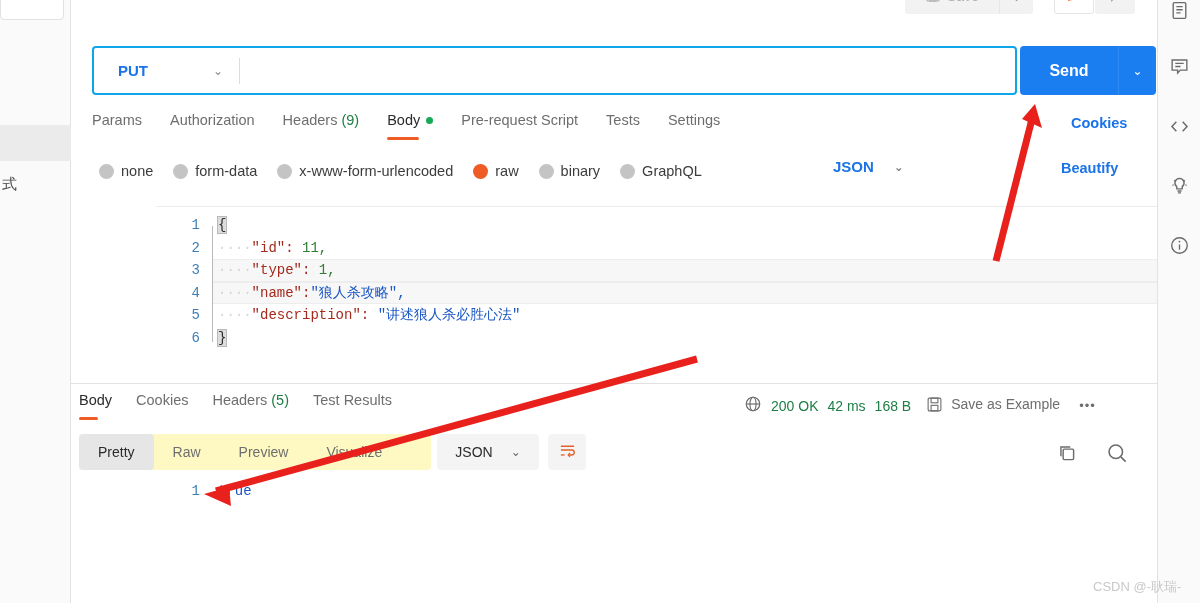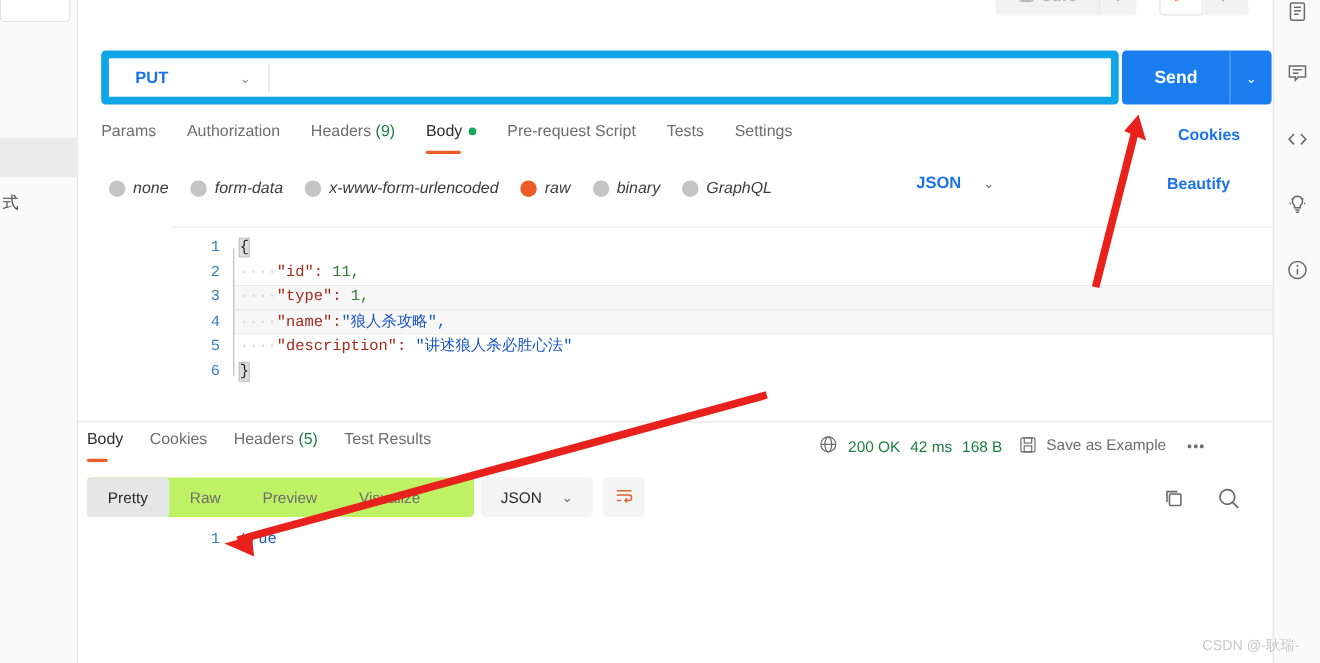--- a/index.html
+++ b/index.html
@@ -99,21 +99,21 @@
   }
   #comment-btn {
     position: absolute; left: 1024px; top: -22px; width: 40px; height: 36px;
     background: #f2f2f2; border-radius: 3px;
     display: flex; align-items: center; justify-content: center; color: #9a9a9a;
   }
 
   
   #url-row {
     position: absolute; left: 21px; top: 46px; width: 925px; height: 49px;
-    border: 7px solid #0ea5e9; border-radius: 4px; background: #fff;
+    border: 2px solid #0ea5e9; border-radius: 4px; background: #fff;
     display: flex; align-items: center;
   }
   #method-select {
     width: 145px; height: 47px; display: flex; align-items: center;
     padding-left: 24px; justify-content: space-between; padding-right: 16px;
   }
   #method-label { color: #1a73e8; font-size: 15px; font-weight: bold; }
   #method-caret { color: #8b8b8b; font-size: 12px; }
   #url-divider { width: 1px; height: 26px; background: #dcdcdc; }
   #url-input {
@@ -155,21 +155,21 @@
     color: #1a73e8; font-weight: bold;
   }
   #beautify-link {
     position: absolute; left: 990px; top: 160px; font-size: 14.5px;
     color: #1a73e8; font-weight: bold;
   }
 
   
   #body-types {
     position: absolute; left: 28px; top: 158px; height: 26px;
-    display: flex; gap: 20px; font-style: italic;
+    display: flex; gap: 20px;
   }
   .btype { display: flex; align-items: center; gap: 7px; font-size: 14.5px; color: #3c3c3c; }
   .btype .radio {
     width: 15px; height: 15px; border-radius: 50%; background: #c4c4c4;
   }
   .btype.sel .radio { background: #ef5b25; }
   #json-select {
     position: absolute; left: 762px; top: 158px; display: flex; align-items: center; gap: 20px;
     color: #1a73e8; font-size: 15px; font-weight: bold;
   }
@@ -229,21 +229,21 @@
     display: flex; align-items: center; gap: 9px; font-size: 14px;
   }
   #res-status .globe { color: #6b6b6b; }
   #res-status .stat { color: #1d7d44; }
   #res-status .savex { color: #6e6e6e; display: flex; gap: 8px; margin-left: 6px; }
   #res-status .dots3 { color: #6e6e6e; letter-spacing: 1px; margin-left: 10px; font-size: 13px; }
 
   
   #res-viewbar {
     position: absolute; left: 8px; top: 434px; width: 352px; height: 36px;
-    background: #bef264; border-radius: 4px; display: flex; align-items: center;
+    background: #fef9c3; border-radius: 4px; display: flex; align-items: center;
   }
   .vtab {
     height: 36px; display: flex; align-items: center; padding: 0 19px;
     font-size: 14px; color: #6e6e6e; border-radius: 4px;
   }
   .vtab.active { background: #e6e6e6; color: #2b2b2b; }
   #res-format {
     position: absolute; left: 366px; top: 434px; width: 102px; height: 36px;
     background: #f4f4f4; border-radius: 4px;
     display: flex; align-items: center; justify-content: center; gap: 18px;

